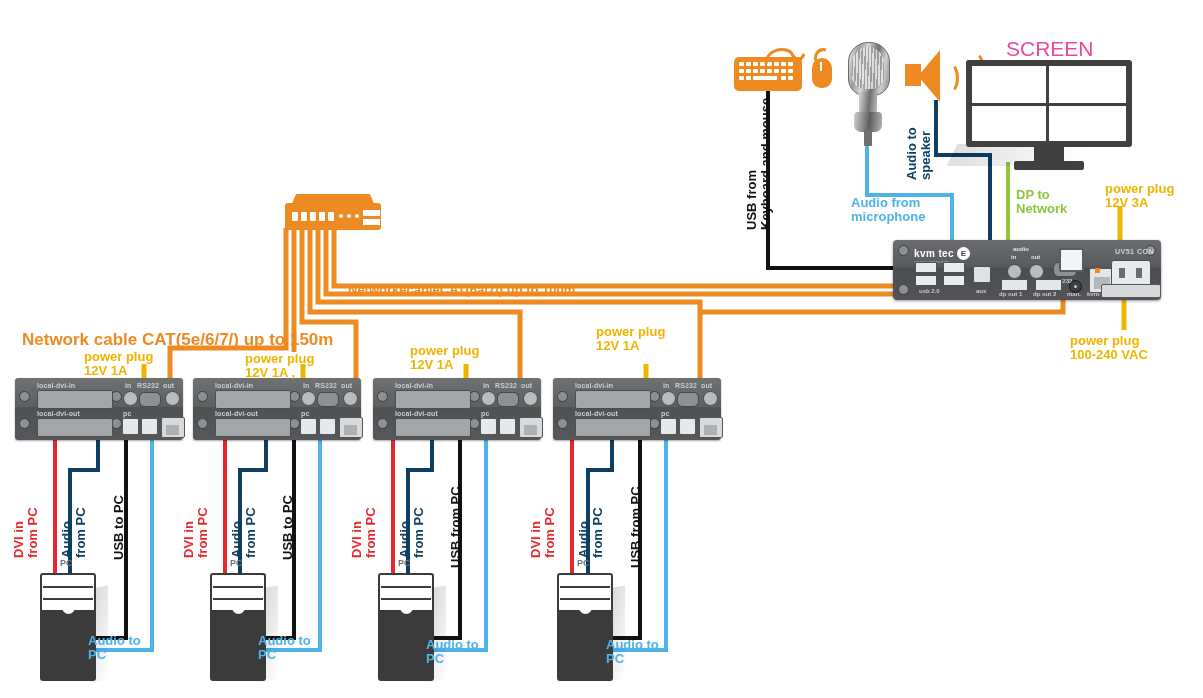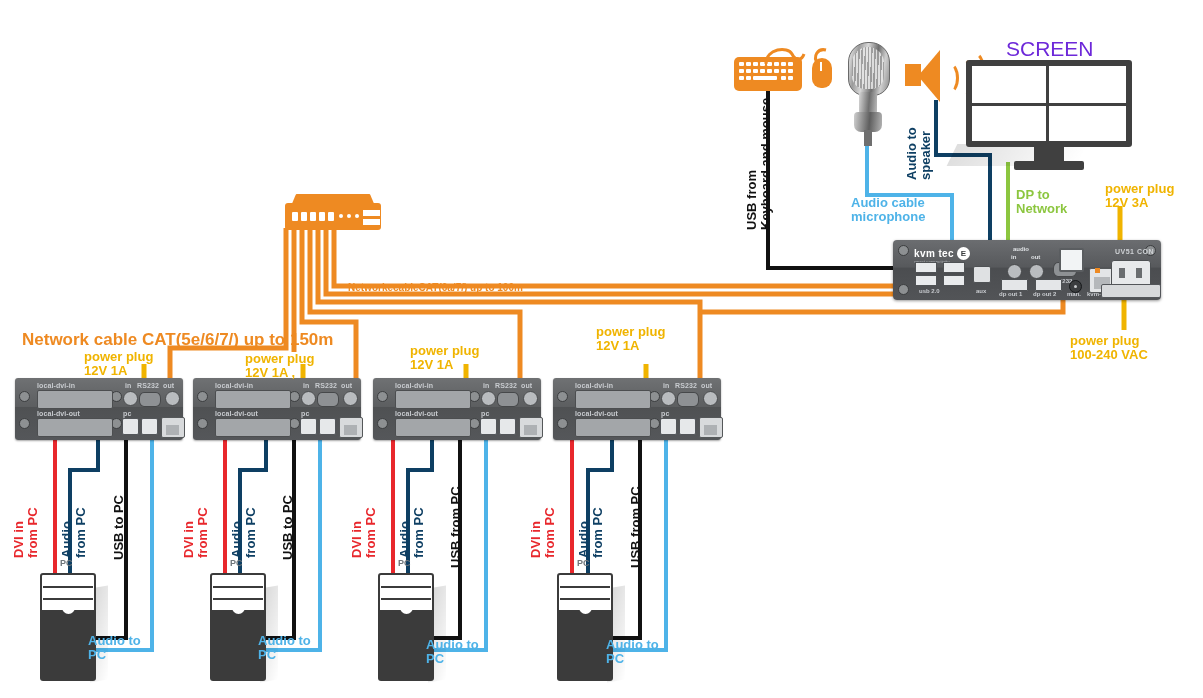--- a/index.html
+++ b/index.html
@@ -5,21 +5,21 @@
   html,body{margin:0;padding:0;background:#ffffff;}
   body{width:1203px;height:698px;font-family:"Liberation Sans",sans-serif;overflow:hidden;position:relative;}
   #stage{position:relative;width:1203px;height:698px;background:#fff;}
   svg#wires{position:absolute;left:0;top:0;width:1203px;height:698px;}
 
   .lbl{position:absolute;font-family:"Liberation Sans",sans-serif;font-weight:bold;line-height:1.05;white-space:pre;}
   .vert{transform-origin:0 0;}
 
   .c-or{color:#EE8A22;} .c-ye{color:#F0B400;} .c-rd{color:#E8272C;}
   .c-dk{color:#0E3F63;} .c-lb{color:#4EB3E8;} .c-bk{color:#111111;}
-  .c-gy{color:#6d28d9;} .c-gr{color:#8CC63F;}
+  .c-gy{color:#ec4899;} .c-gr{color:#8CC63F;}
 
   
   .tx{position:absolute;width:168px;height:62px;border-radius:3px;
       background:linear-gradient(180deg,#6f7173 0%,#5c5e60 46%,#4f5153 47%,#55575a 100%);
       box-shadow:0 1px 2px rgba(0,0,0,.35);}
   .tx .screwL,.tx .screwR{position:absolute;width:9px;height:9px;border-radius:50%;
       background:#8d9092;border:1px solid #3c3e40;}
   .tx .faceport{position:absolute;background:#9a9da0;border:1px solid #4c4e50;border-radius:2px;}
   .tx .dvi{width:74px;height:17px;left:22px;background:#a3a6a9;}
   .tx .ptxt{position:absolute;color:#c9ccd0;font-size:7px;font-weight:bold;letter-spacing:.1px;}
@@ -428,36 +428,36 @@
     <div class="bay" style="top:13px"></div>
       <div class="bay" style="top:25px"></div>
     <div class="bot"></div>
       <div class="pwr"></div>
   </div>
   <div class="pclab" style="left:577px;top:558px">PC</div>
 
   <div class="lbl c-bk vert" style="left:745px;top:230px;font-size:13px;transform:rotate(-90deg);">USB from
 Keyboard and mouse</div>
 
-  <div class="lbl c-lb" style="left:851px;top:196px;font-size:13px;">Audio cable
+  <div class="lbl c-lb" style="left:851px;top:196px;font-size:13px;">Audio from
 microphone</div>
 
   <div class="lbl c-dk vert" style="left:905px;top:180px;font-size:13px;transform:rotate(-90deg);">Audio to
 speaker</div>
 
   <div class="lbl c-gr" style="left:1016px;top:188px;font-size:13px;">DP to
 Network</div>
 
   <div class="lbl c-ye" style="left:1105px;top:182px;font-size:13px;">power plug
 12V 3A</div>
 
   <div class="lbl c-ye" style="left:1070px;top:334px;font-size:13px;">power plug
 100-240 VAC</div>
 
-  <div class="lbl c-or" style="left:348px;top:283px;font-size:10px;">NetworkecableCAT(6a/7/) up to 100m</div>
+  <div class="lbl c-or" style="left:348px;top:283px;font-size:13px;">NetworkecableCAT(6a/7/) up to 100m</div>
 
   <div class="lbl c-or" style="left:22px;top:331px;font-size:17px;">Network cable CAT(5e/6/7/) up to 150m</div>
 
   <div class="lbl c-ye" style="left:84px;top:350px;font-size:13px;">power plug
 12V 1A</div>
   <div class="lbl c-ye" style="left:245px;top:352px;font-size:13px;">power plug
 12V 1A ,</div>
   <div class="lbl c-ye" style="left:410px;top:344px;font-size:13px;">power plug
 12V 1A</div>
   <div class="lbl c-ye" style="left:596px;top:325px;font-size:13px;">power plug

